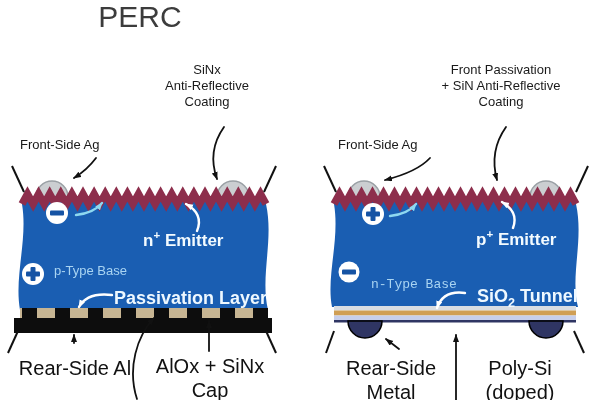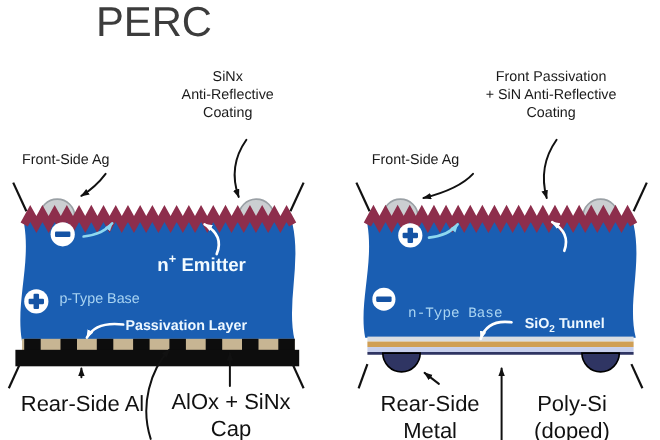--- a/index.html
+++ b/index.html
@@ -1,27 +1,27 @@
 <!DOCTYPE html>
 <html><head>
 <meta charset="utf-8">
 <style>
   html,body{margin:0;padding:0;background:#fff;}
   .stage{position:relative;width:600px;height:400px;background:#ffffff;overflow:hidden;
          font-family:"Liberation Sans",sans-serif;}
   #diagram{position:absolute;left:0;top:0;}
   .lbl{position:absolute;white-space:nowrap;}
   .center{text-align:center;white-space:normal;}
-  .title{font-size:38px;color:#3c3c3c;font-weight:400;letter-spacing:0px;}
+  .title{font-size:30px;color:#3c3c3c;font-weight:400;letter-spacing:0px;}
   .black-lbl{font-size:13px;color:#1a1a1a;line-height:1.24;}
   .bottom-lbl{font-size:20px;color:#111111;line-height:1.18;}
   .emitter{font-size:17px;font-weight:bold;color:#f3fbff;text-align:center;}
   .emitter sup{font-size:0.68em;}
   .pale{font-size:13px;color:#a9d4f2;}
-  .wlayer{font-size:13px;font-weight:bold;color:#eef8ff;}
+  .wlayer{font-size:18px;font-weight:bold;color:#eef8ff;}
   .wlayer sub{font-size:0.7em;}
   .rest{margin-left:0.28em;}
   sup,sub{line-height:0;}
 </style>
 </head>
 <body>
 
 <div class="stage">
 
   <svg id="diagram" width="600" height="400" viewBox="0 0 600 400">
@@ -119,20 +119,23 @@
     <div>+ SiN Anti-Reflective</div>
     <div>Coating</div>
   </div>
 
   <div class="lbl black-lbl" style="left:20px;top:137px;">Front-Side Ag</div>
   <div class="lbl black-lbl" style="left:338px;top:137px;">Front-Side Ag</div>
 
   <div class="lbl emitter" style="left:143px;top:231px;">
     <span>n</span><sup>+</sup><span class="rest">Emitter</span>
   </div>
+  <div class="lbl emitter" style="left:476px;top:230px;">
+    <span>p</span><sup>+</sup><span class="rest">Emitter</span>
+  </div>
 
   <div class="lbl pale" style="left:54px;top:263px;">p-Type Base</div>
   <div class="lbl pale" style="left:371px;top:277px;font-family:Liberation Mono, monospace;">n-Type Base</div>
 
   <div class="lbl wlayer" style="left:114px;top:288px;">Passivation Layer</div>
   <div class="lbl wlayer" style="left:477px;top:286px;">
     <span>SiO</span><sub>2</sub><span class="rest">Tunnel</span>
   </div>
 
   <div class="lbl bottom-lbl center" style="left:14px;top:357px;width:122px;">Rear-Side Al</div>

